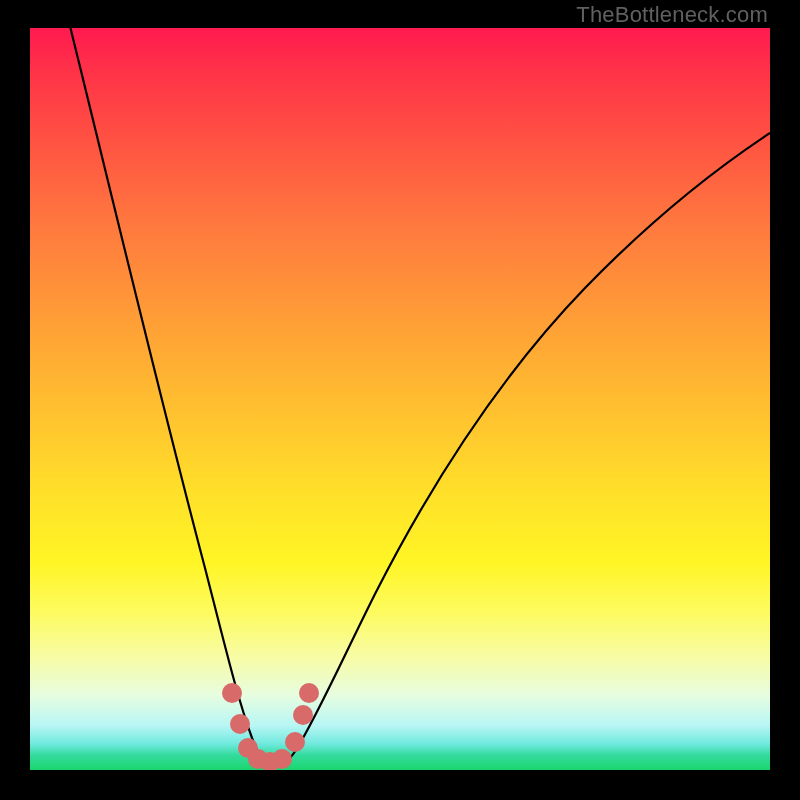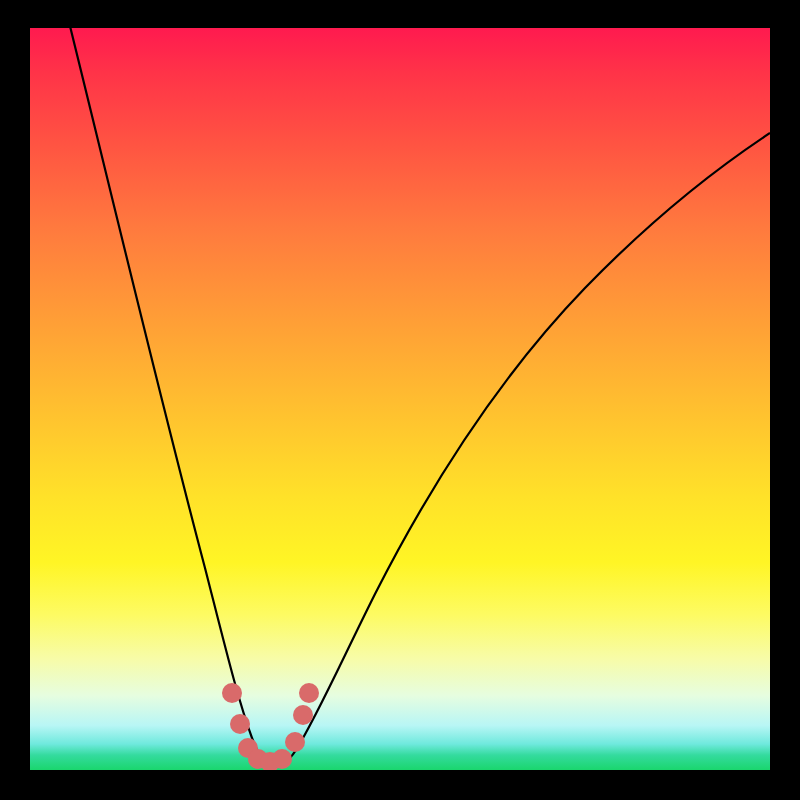--- a/index.html
+++ b/index.html
@@ -82,13 +82,14 @@
         <circle cx="218" cy="720" r="10"></circle>
         <circle cx="228" cy="731" r="10"></circle>
         <circle cx="240" cy="734" r="10"></circle>
         <circle cx="252" cy="731" r="10"></circle>
         <circle cx="265" cy="714" r="10"></circle>
         <circle cx="273" cy="687" r="10"></circle>
         <circle cx="279" cy="665" r="10"></circle>
       </g>
     </svg>
   </div>
+  <div class="watermark">TheBottleneck.com</div>
 </div>
 
 </body></html>

